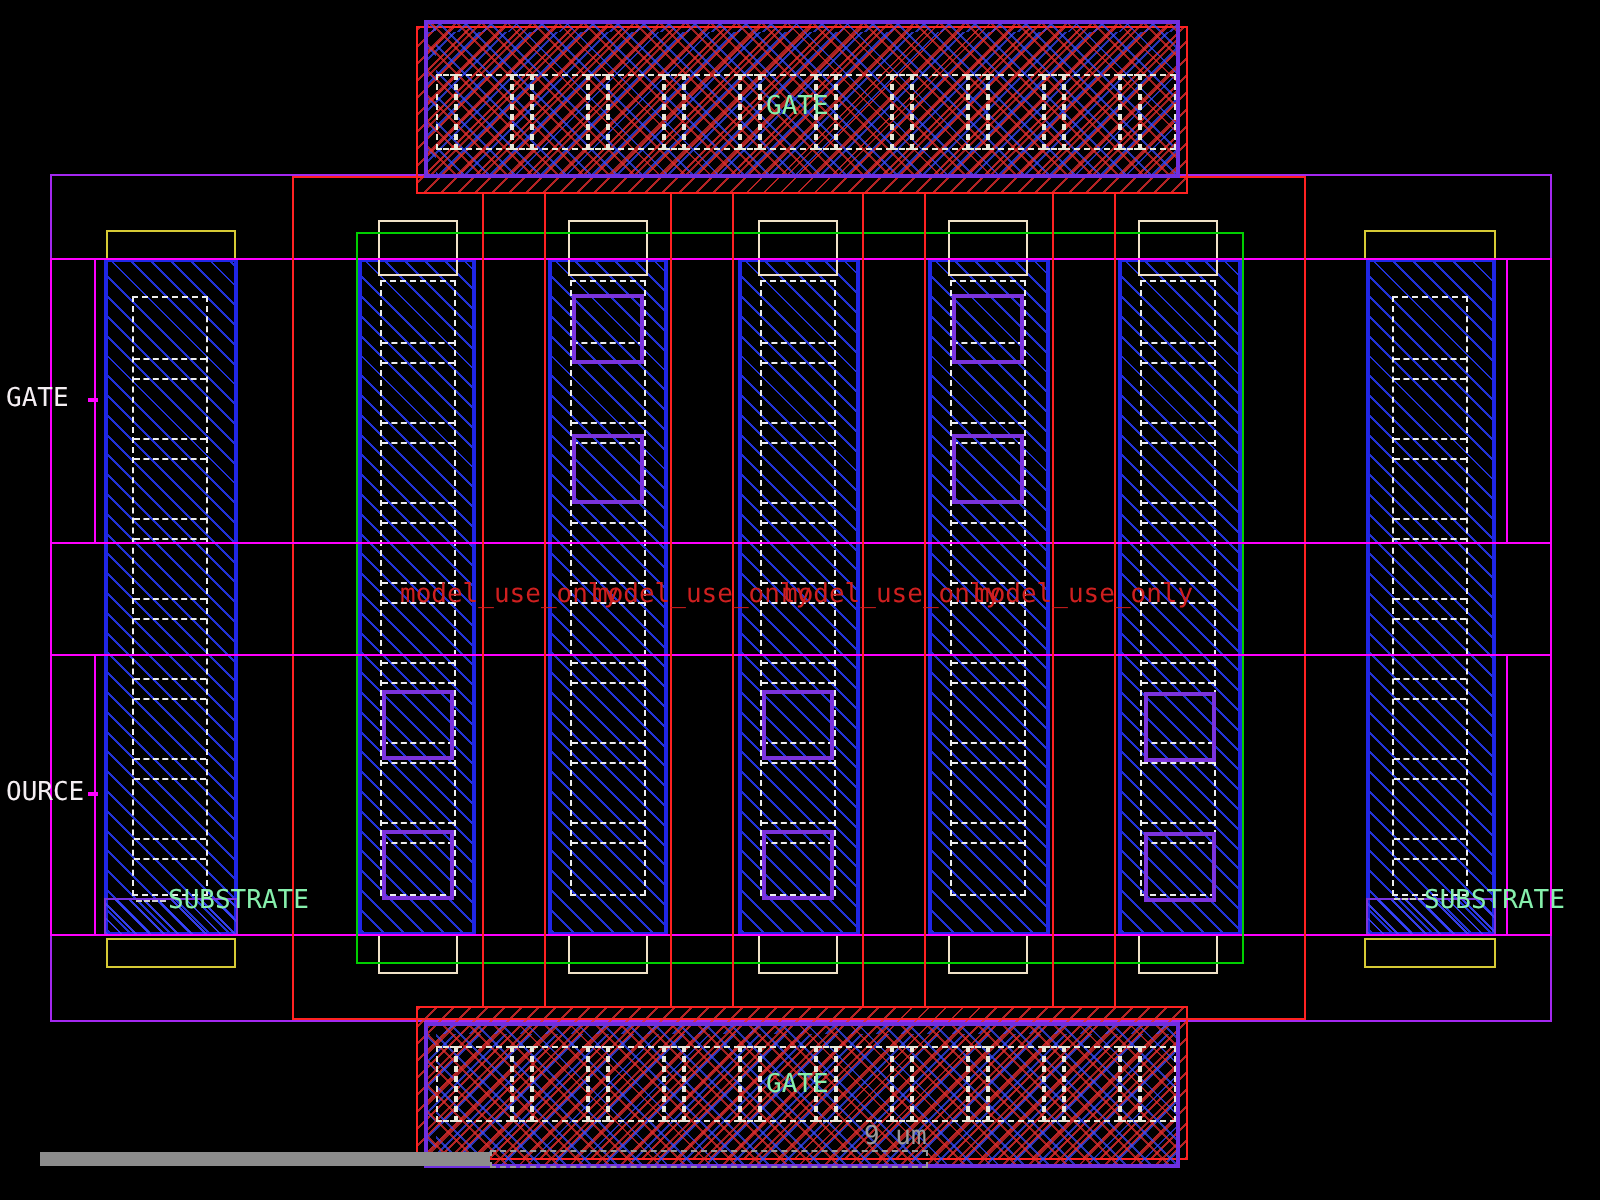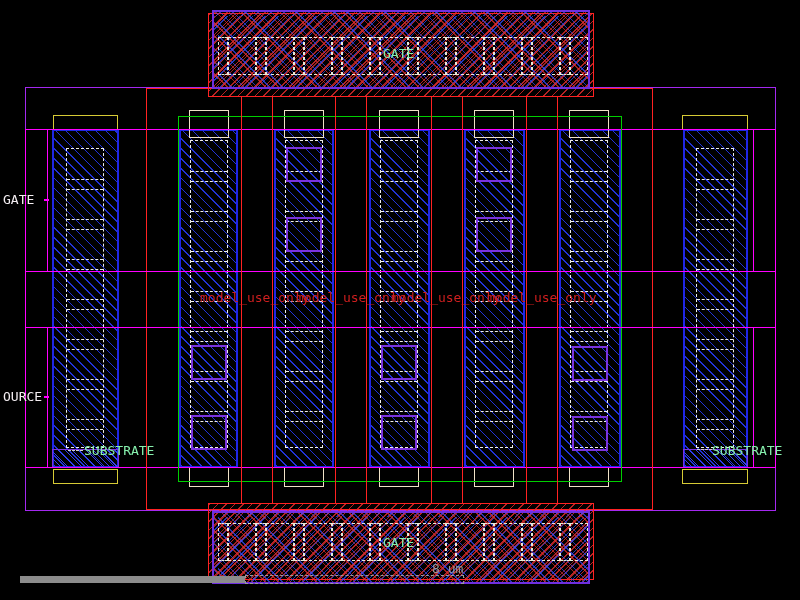--- a/index.html
+++ b/index.html
@@ -45,21 +45,21 @@
 <body>
 
 <div id="canvas">
 
   <div class="lbl lbl-blue z6" style="left:383px;top:47px">GATE</div>
   <div class="lbl lbl-blue z6" style="left:383px;top:536px">GATE</div>
   <div class="lbl lbl-white z6" style="left:3px;top:193px">GATE</div>
   <div class="lbl lbl-white z6" style="left:3px;top:390px">OURCE</div>
   <div class="lbl lbl-blue z6" style="left:84px;top:444px">SUBSTRATE</div>
   <div class="lbl lbl-blue z6" style="left:712px;top:444px">SUBSTRATE</div>
-  <div class="lbl lbl-gray z6" style="left:432px;top:562px">8 um</div>
+  <div class="lbl lbl-gray z6" style="left:432px;top:562px">9 um</div>
 
   <div class="leader z6" style="left:68px;top:450px;width:15px"></div>
   <div class="leader z6" style="left:697px;top:449px;width:15px"></div>
   <div class="tick z6" style="left:44px;top:199px;width:5px;height:2px"></div>
   <div class="tick z6" style="left:44px;top:396px;width:5px;height:2px"></div>
 
   <div class="ruler-solid z5" style="left:20px;top:576px;width:225px;height:7px"></div>
   <div class="ruler-dash z5" style="left:245px;top:575px;width:219px;height:9px"></div>
 <div class="finger z1" style="left: 52px; top: 129px; width: 67px; height: 339px;"></div>
     <div class="finger z1" style="left: 179px; top: 129px; width: 59px; height: 339px;"></div>

